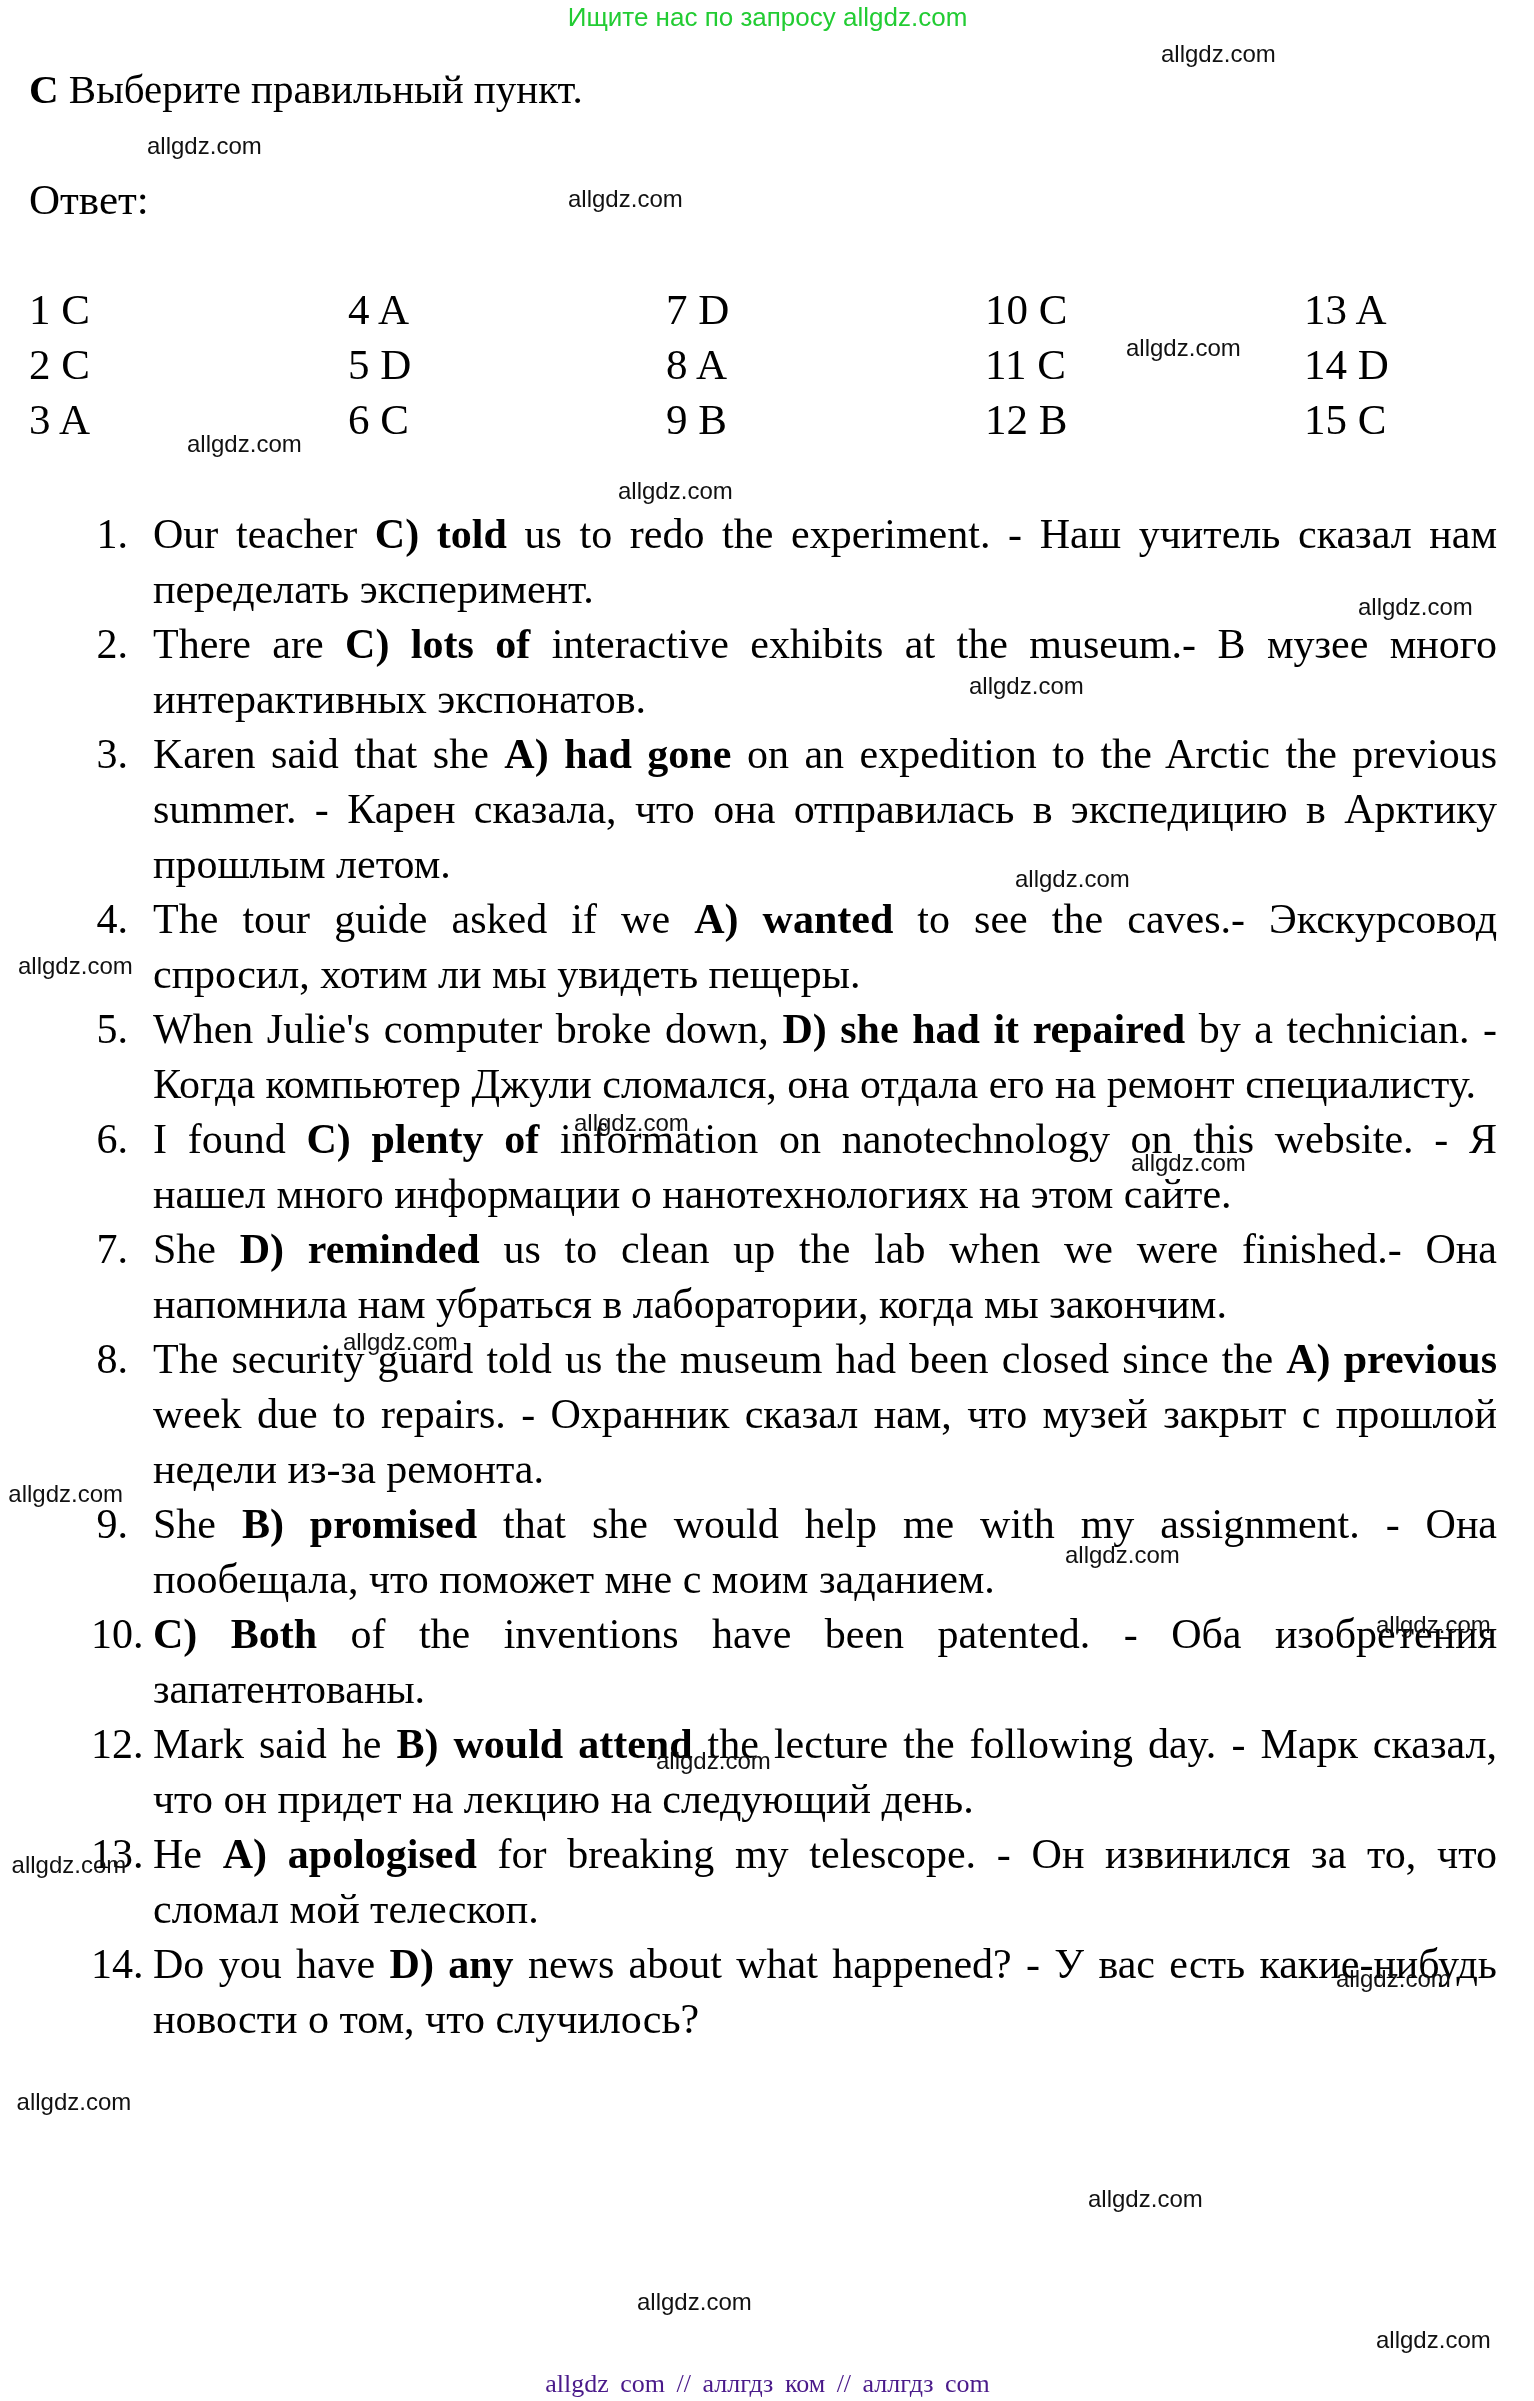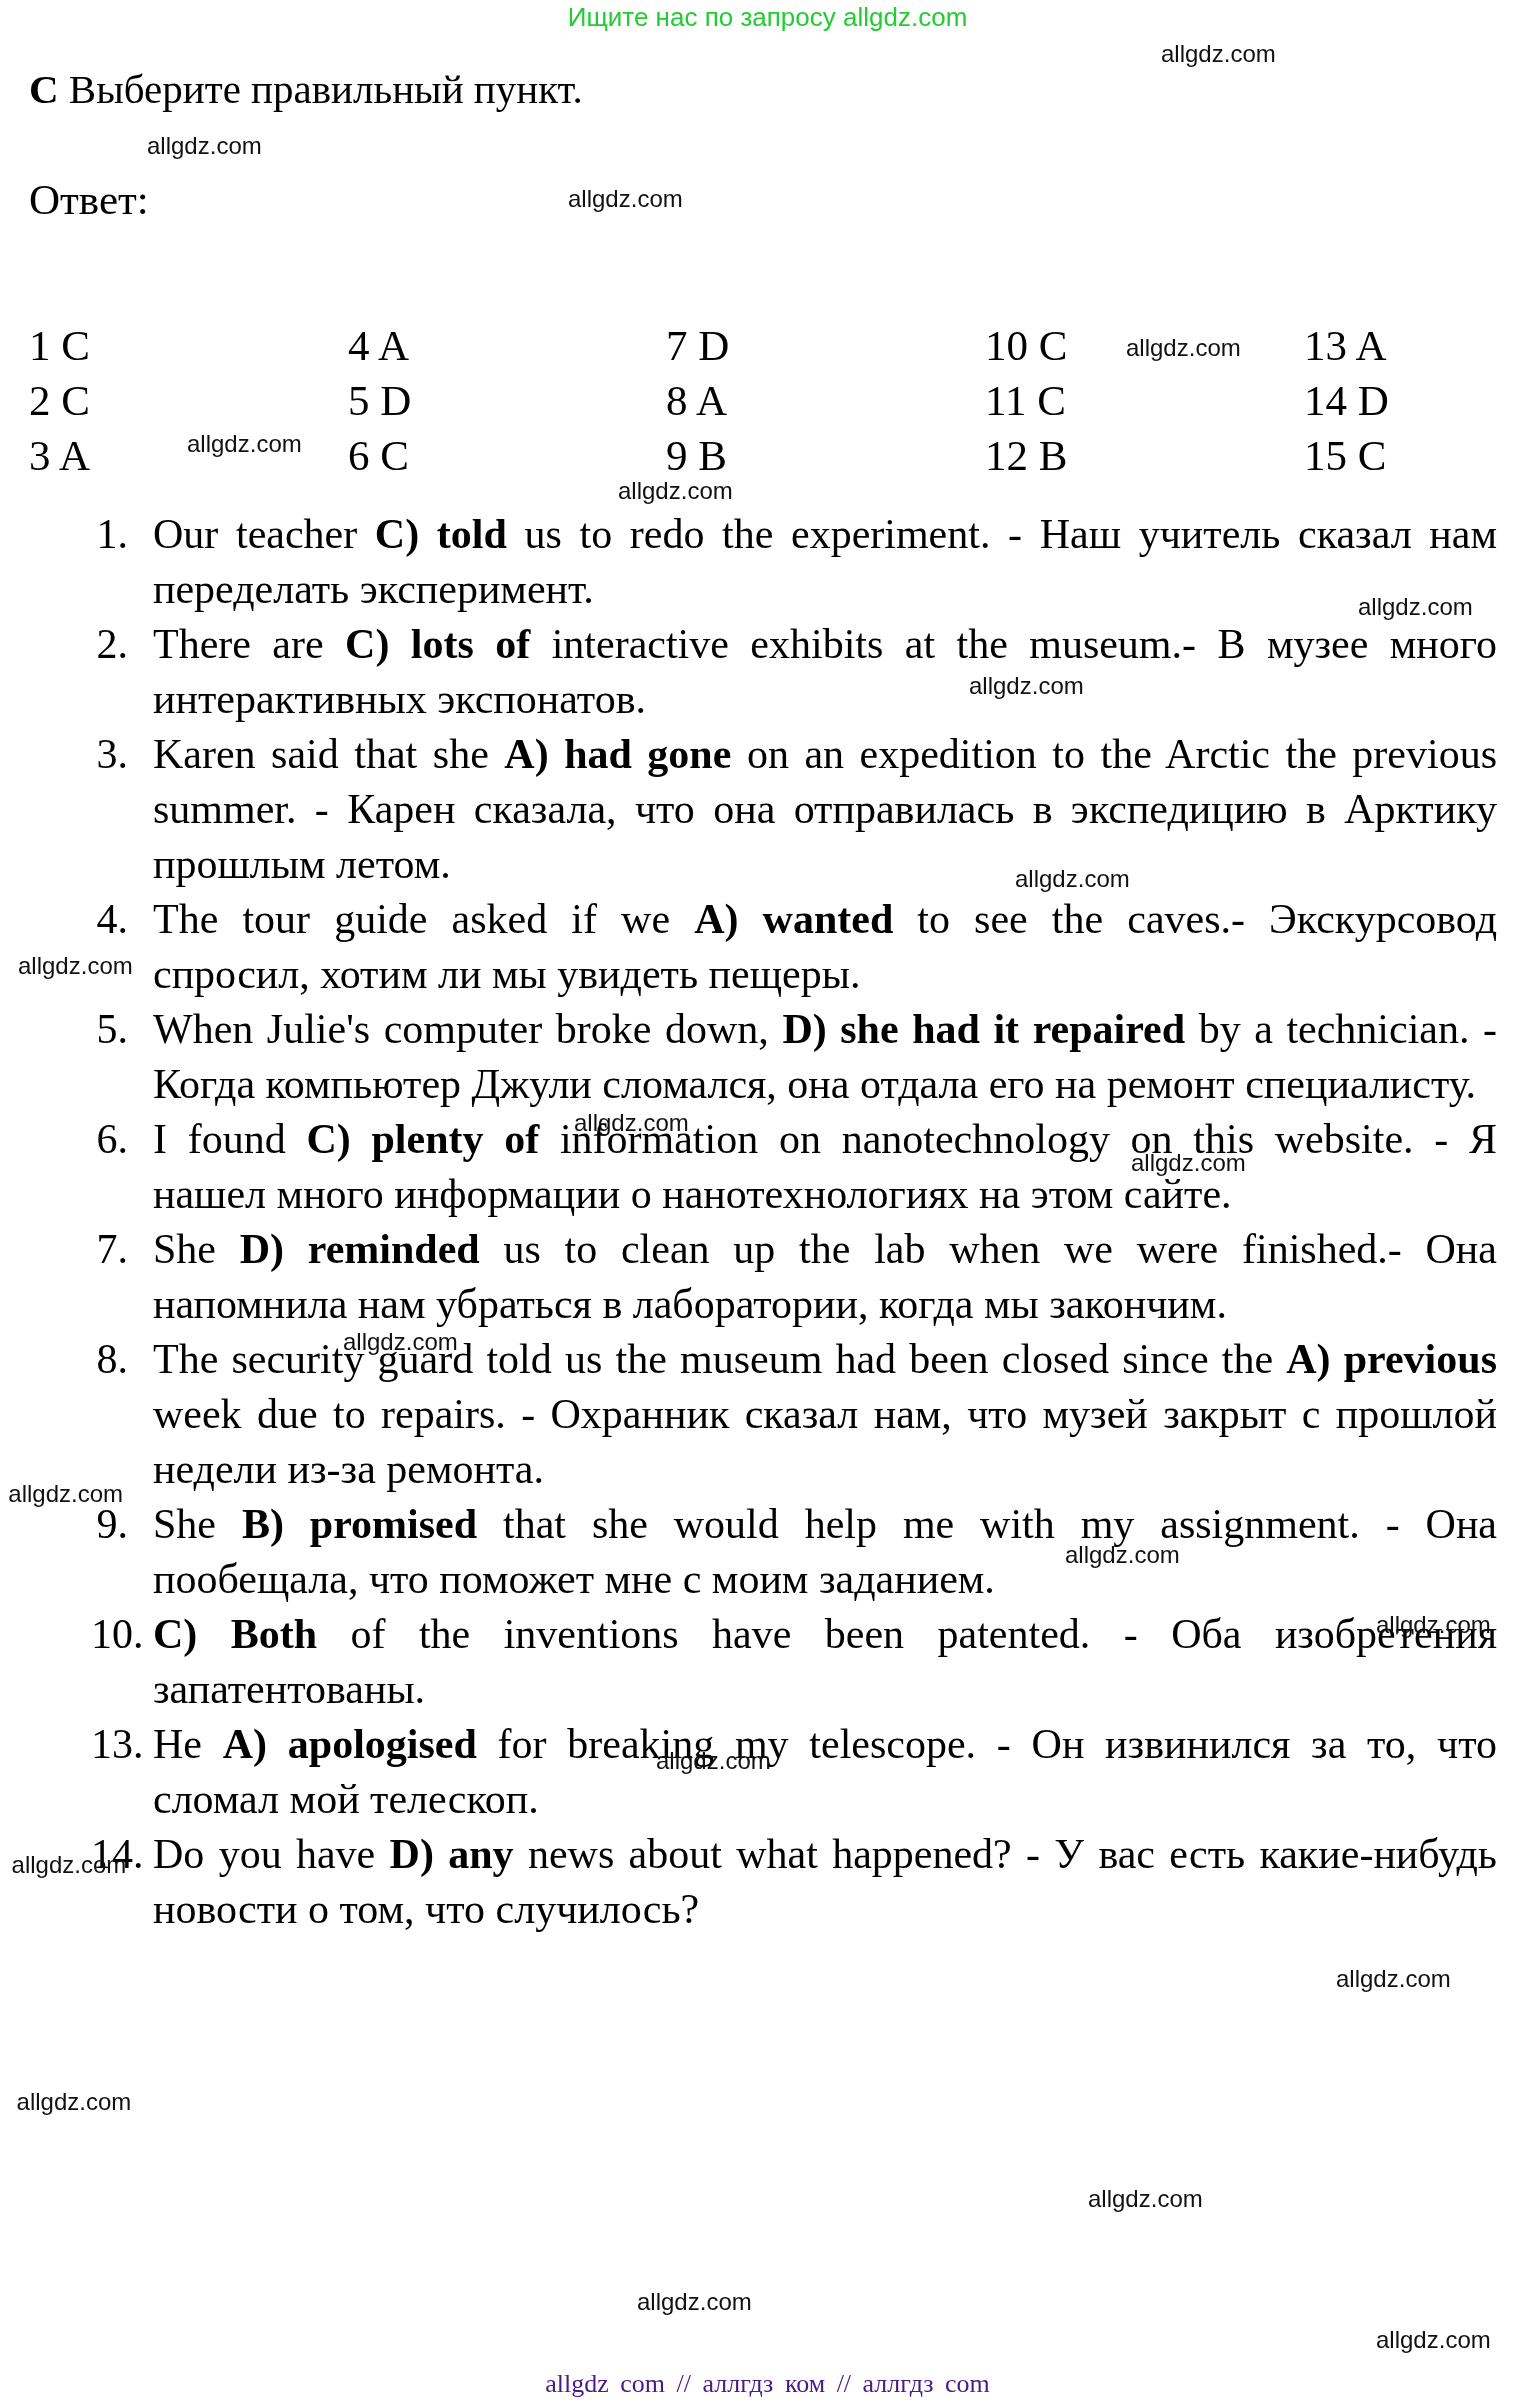--- a/index.html
+++ b/index.html
@@ -6,21 +6,21 @@
   body { width:1535px; height:2401px; position:relative; overflow:hidden;
          font-family:"Liberation Serif", "DejaVu Serif", serif; color:#000; }
   .top-banner { position:absolute; left:0; width:1535px; top:1.7px; text-align:center;
          font-family:"Liberation Sans", sans-serif; font-size:26px; color:#22cc33; }
   .wm { position:absolute; font-family:"Liberation Sans", sans-serif; font-size:24px; color:#111; white-space:nowrap; }
   .heading { position:absolute; left:29px; top:65px; font-size:41px; }
   .heading b { font-weight:bold; }
   .answer-label { position:absolute; left:29px; top:175px; font-size:43px; }
   .answers { position:absolute; left:29px; top:285px; width:1473px; }
   .ans-row { height:55px; position:relative; font-size:43px; }
-  .ans-cell { position:absolute; top:0; white-space:nowrap;margin-top:36px; }
+  .ans-cell { position:absolute; top:0; white-space:nowrap; }
   .items { position:absolute; left:0; top:507px; width:1535px; }
   .item { position:relative; font-size:42px; line-height:55px; padding-left:153px; padding-right:38px; text-align:justify; }
   .item-num { position:absolute; left:0; width:128px; text-align:right; }
   .item-num.wide { width:153px; text-align:left; left:91px; }
   .item b { font-weight:bold; }
   .footer { position:absolute; left:0; width:1535px; top:2369px; text-align:center;
          font-family:Liberation Serif, serif; font-size:26px; color:#4a1a8a; word-spacing:5px; }
 </style>
 </head>
 <body>
@@ -59,20 +59,21 @@
   <div class="item"><span class="item-num">1.</span><span>Our teacher </span><b>C) told</b><span> us to redo the experiment. - Наш учитель сказал нам переделать эксперимент.</span></div>
   <div class="item"><span class="item-num">2.</span><span>There are </span><b>C) lots of</b><span> interactive exhibits at the museum.- В музее много интерактивных экспонатов.</span></div>
   <div class="item"><span class="item-num">3.</span><span>Karen said that she </span><b>A) had gone</b><span> on an expedition to the Arctic the previous summer. - Карен сказала, что она отправилась в экспедицию в Арктику прошлым летом.</span></div>
   <div class="item"><span class="item-num">4.</span><span>The tour guide asked if we </span><b>A) wanted</b><span> to see the caves.- Экскурсовод спросил, хотим ли мы увидеть пещеры.</span></div>
   <div class="item"><span class="item-num">5.</span><span>When Julie's computer broke down, </span><b>D) she had it repaired</b><span> by a technician. - Когда компьютер Джули сломался, она отдала его на ремонт специалисту.</span></div>
   <div class="item"><span class="item-num">6.</span><span>I found </span><b>C) plenty of</b><span> information on nanotechnology on this website. - Я нашел много информации о нанотехнологиях на этом сайте.</span></div>
   <div class="item"><span class="item-num">7.</span><span>She </span><b>D) reminded</b><span> us to clean up the lab when we were finished.- Она напомнила нам убраться в лаборатории, когда мы закончим.</span></div>
   <div class="item"><span class="item-num">8.</span><span>The security guard told us the museum had been closed since the </span><b>A) previous</b><span> week due to repairs. - Охранник сказал нам, что музей закрыт с прошлой недели из-за ремонта.</span></div>
   <div class="item"><span class="item-num">9.</span><span>She </span><b>B) promised</b><span> that she would help me with my assignment. - Она пообещала, что поможет мне с моим заданием.</span></div>
   <div class="item"><span class="item-num wide">10.</span><span></span><b>C) Both</b><span> of the inventions have been patented. - Оба изобретения запатентованы.</span></div>
+  <div class="item"><span class="item-num wide">12.</span><span>Mark said he </span><b>B) would attend</b><span> the lecture the following day. - Марк сказал, что он придет на лекцию на следующий день.</span></div>
   <div class="item"><span class="item-num wide">13.</span><span>He </span><b>A) apologised</b><span> for breaking my telescope. - Он извинился за то, что сломал мой телескоп.</span></div>
   <div class="item"><span class="item-num wide">14.</span><span>Do you have </span><b>D) any</b><span> news about what happened? - У вас есть какие-нибудь новости о том, что случилось?</span></div>
 </div>
 
 <span class="wm" style="left:1161px;top:40px">allgdz.com</span>
 <span class="wm" style="left:147px;top:132px">allgdz.com</span>
 <span class="wm" style="left:568px;top:185px">allgdz.com</span>
 <span class="wm" style="left:1126px;top:334px">allgdz.com</span>
 <span class="wm" style="left:187px;top:430px">allgdz.com</span>
 <span class="wm" style="left:618px;top:477px">allgdz.com</span>

